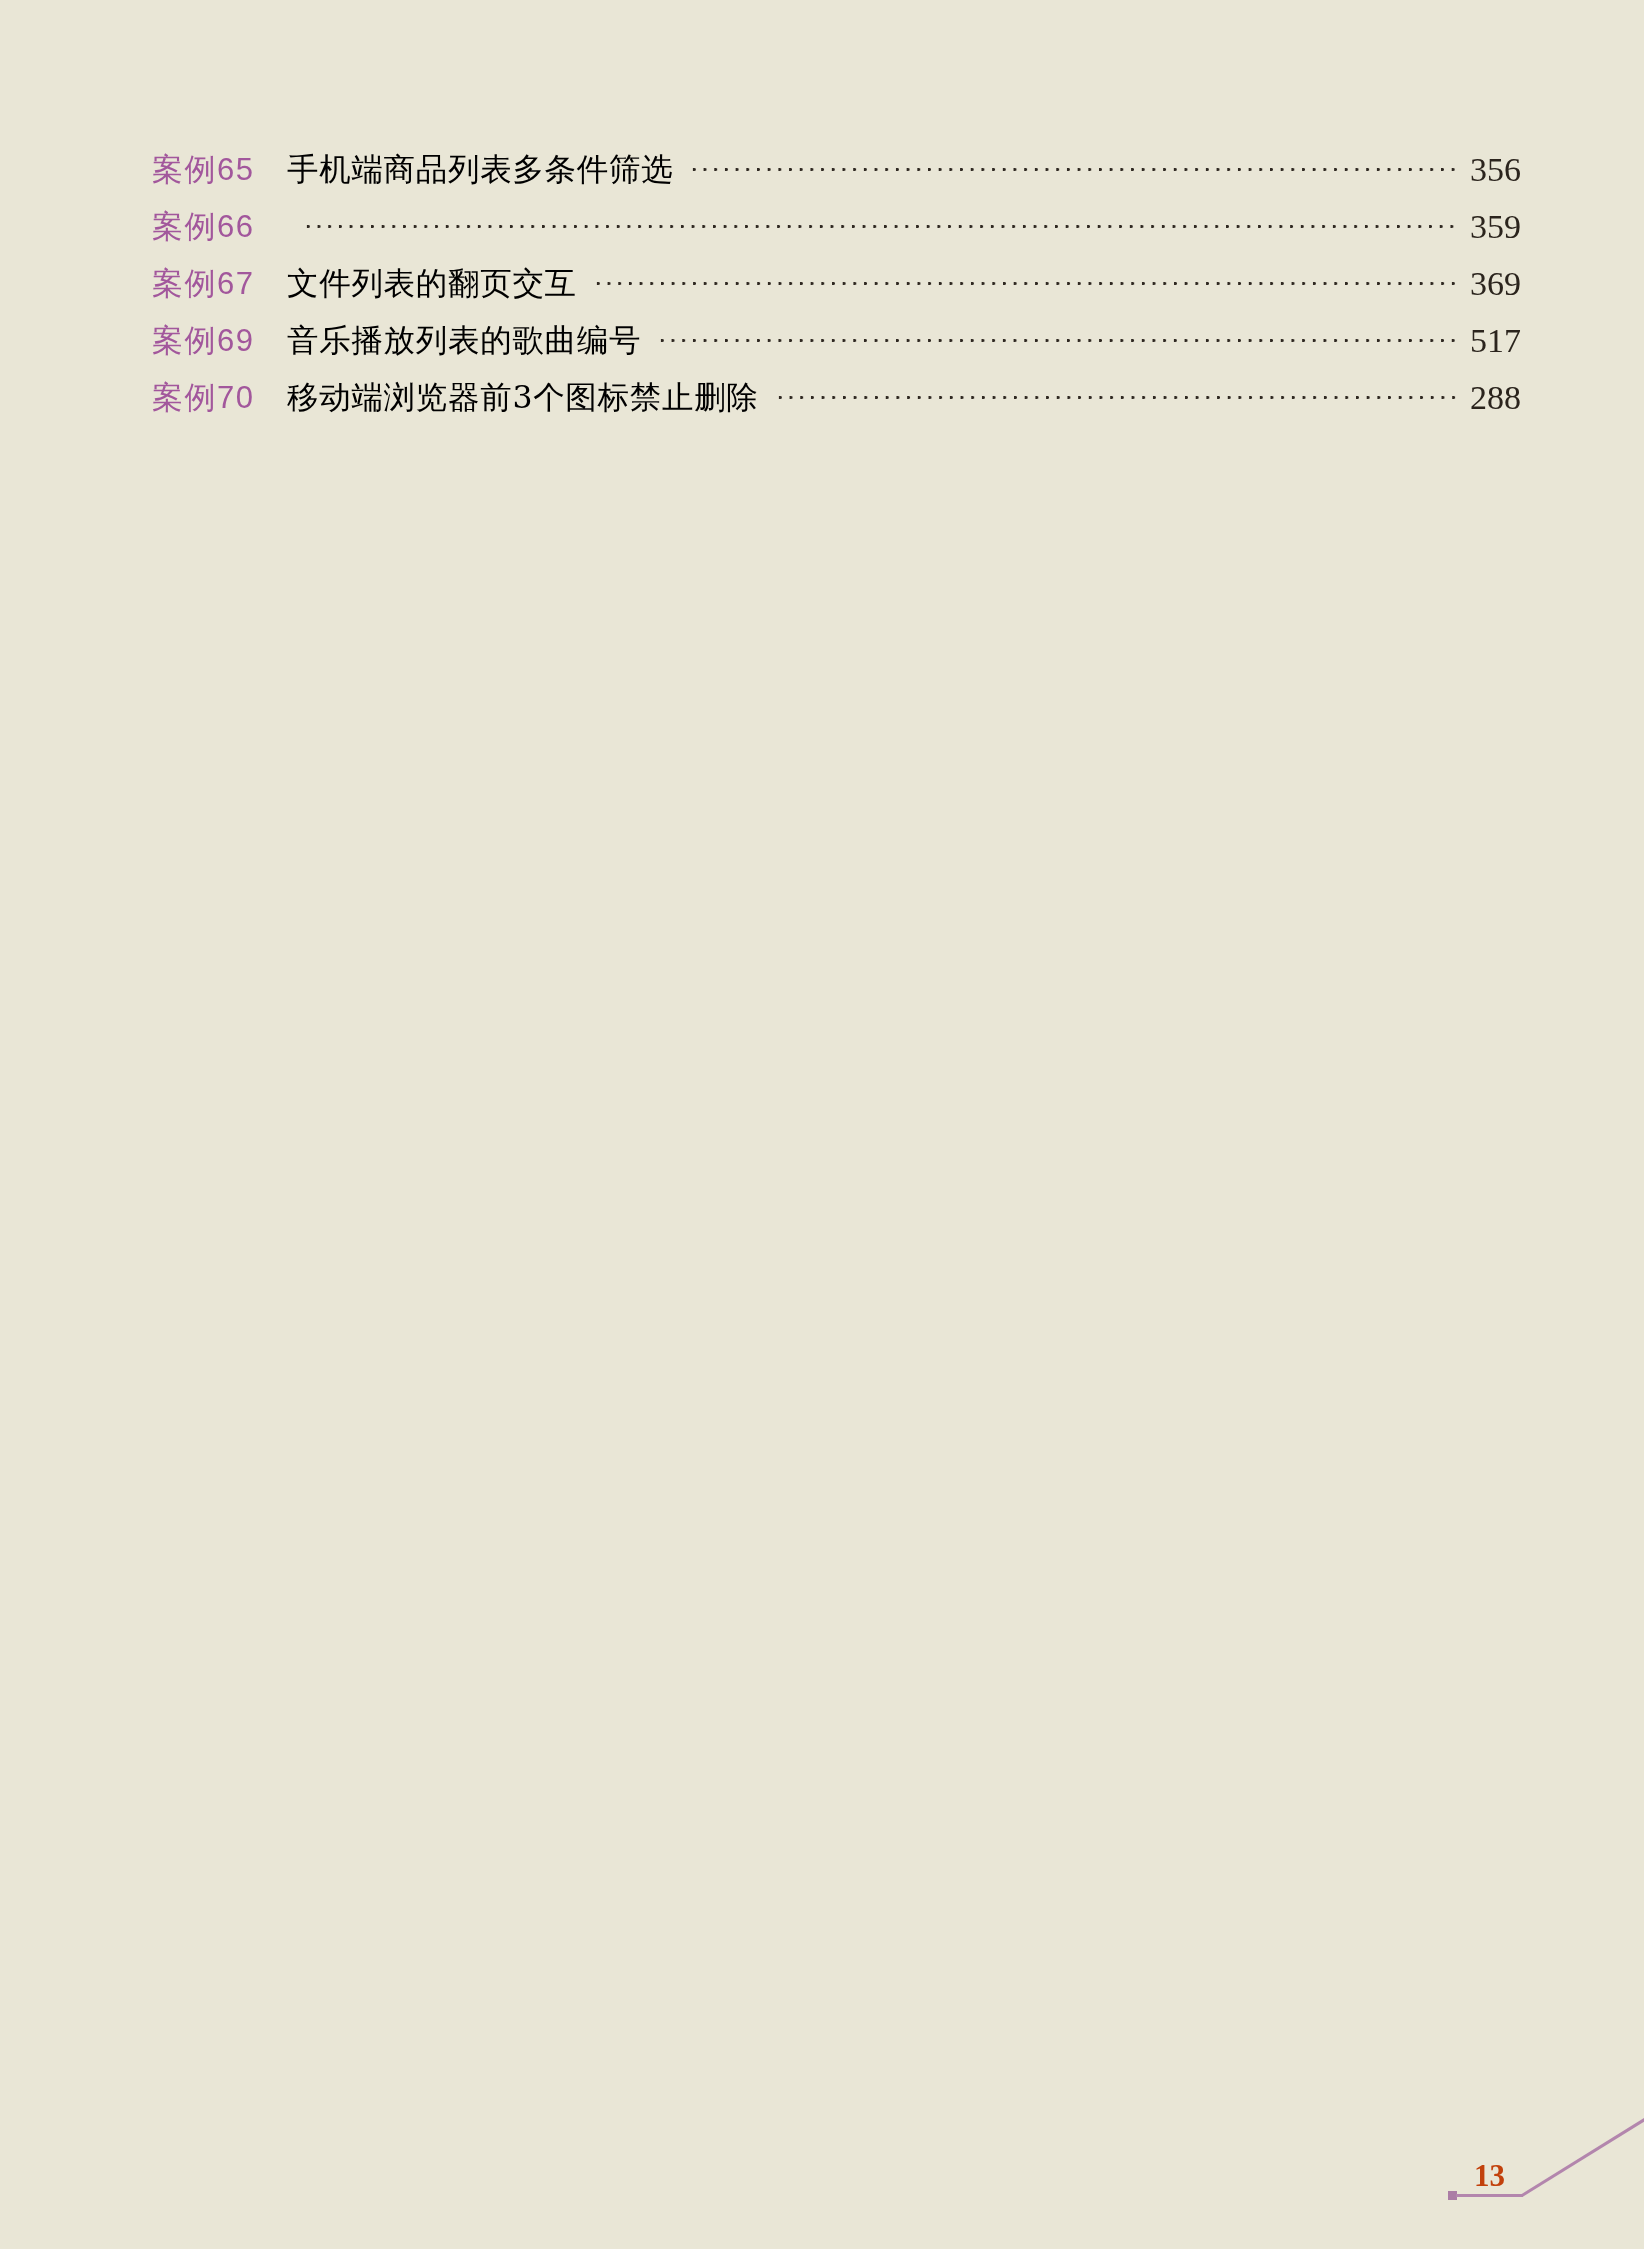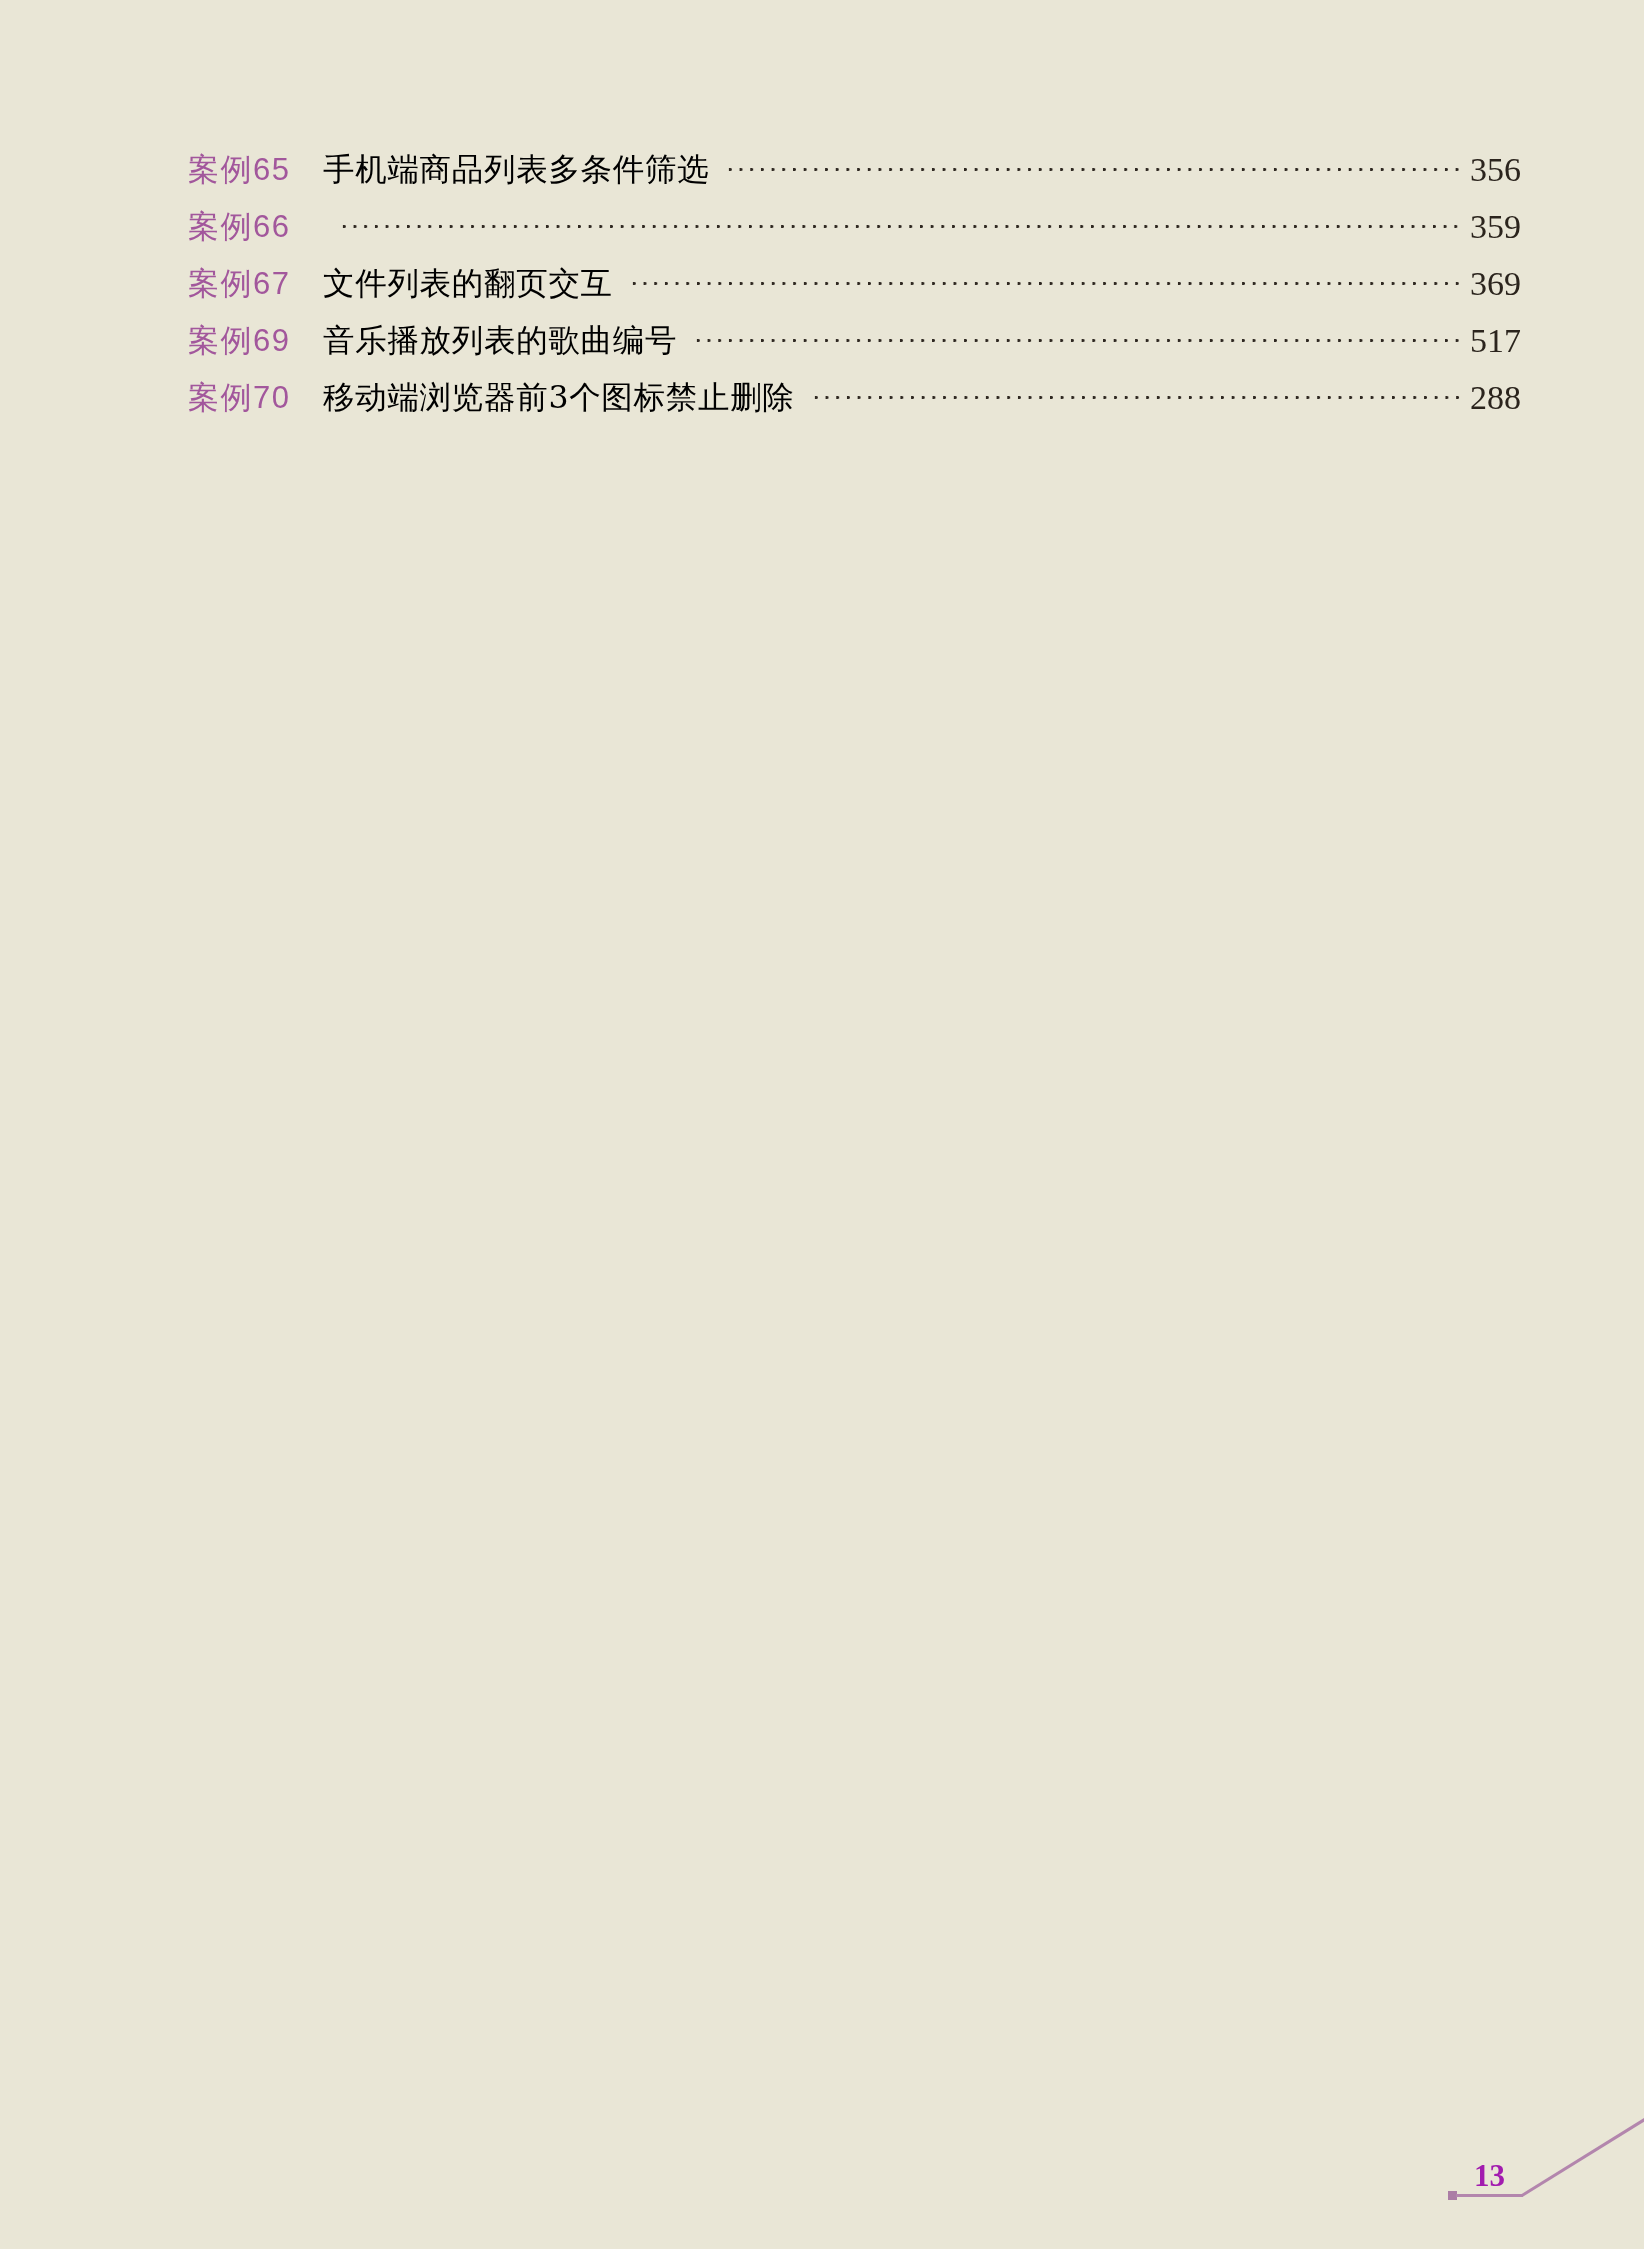--- a/index.html
+++ b/index.html
@@ -23,21 +23,20 @@
   .toc {
     position: absolute;
     top: 141px;
     left: 152px;
     right: 123px;
   }
   .toc-row {
     display: flex;
     align-items: center;
     height: 57px;
-    margin-left: 36px;
   }
   .case-label {
     flex: 0 0 135px;
     font-family: "Liberation Sans", sans-serif;
     font-size: 31px;
     letter-spacing: 1.5px;
     color: #a2579c;
     white-space: nowrap;
   }
   .entry-title {
@@ -67,21 +66,21 @@
 
   
   .folio {
     position: absolute;
     left: 1474px;
     top: 2160px;
     font-family: "Liberation Serif", serif;
     font-weight: bold;
     font-size: 31px;
     line-height: 1;
-    color: #a21caf;
+    color: #c2410c;
   }
   .footer-square {
     position: absolute;
     left: 1448px;
     top: 2191px;
     width: 8.8px;
     height: 8.8px;
     background: #ab7da5;
   }
   .footer-rule-h {

